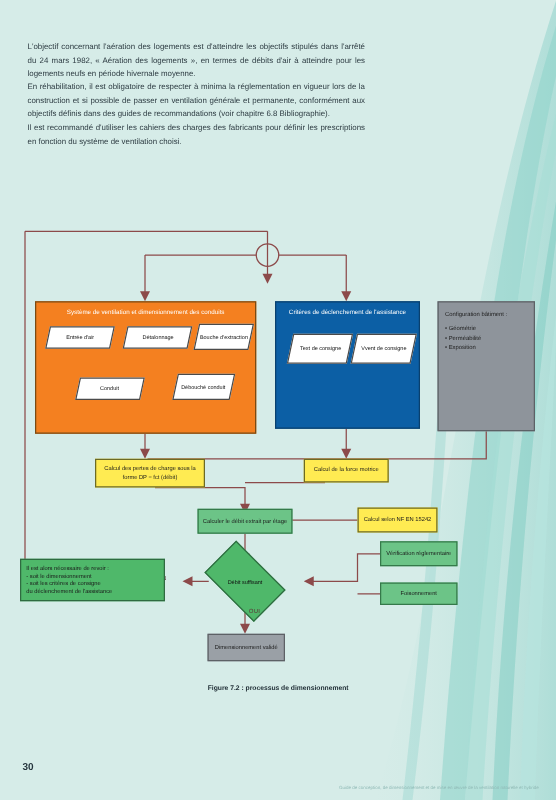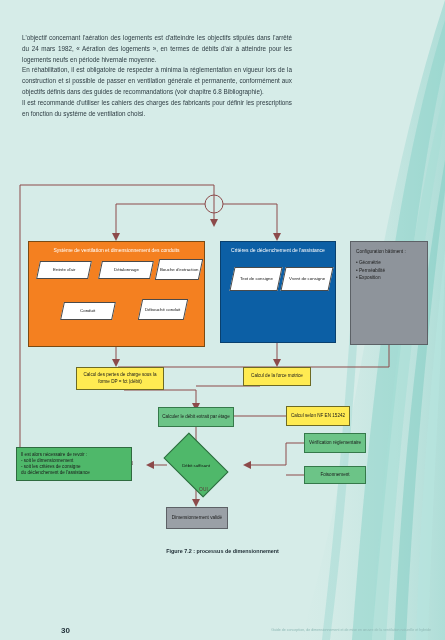--- a/index.html
+++ b/index.html
@@ -138,25 +138,24 @@
     width: 445px;
     text-align: center;
     font-size: 5.4px;
     font-weight: bold;
     color: #1d2b33;
   }
 
   
   .footer-pageno {
     position: absolute;
-    left: 18px; bottom: 5px;
+    left: 18px; bottom: 22px;
     font-size: 8px;
     font-weight: bold;
     color: #24343c;
-    margin-left: 43px;
   }
   .footer-text {
     position: absolute;
     right: 14px; bottom: 7px;
     font-size: 3.6px;
     color: #8fb9b5;
     text-align: right;
     max-width: 260px;
     line-height: 1.3;
   }

